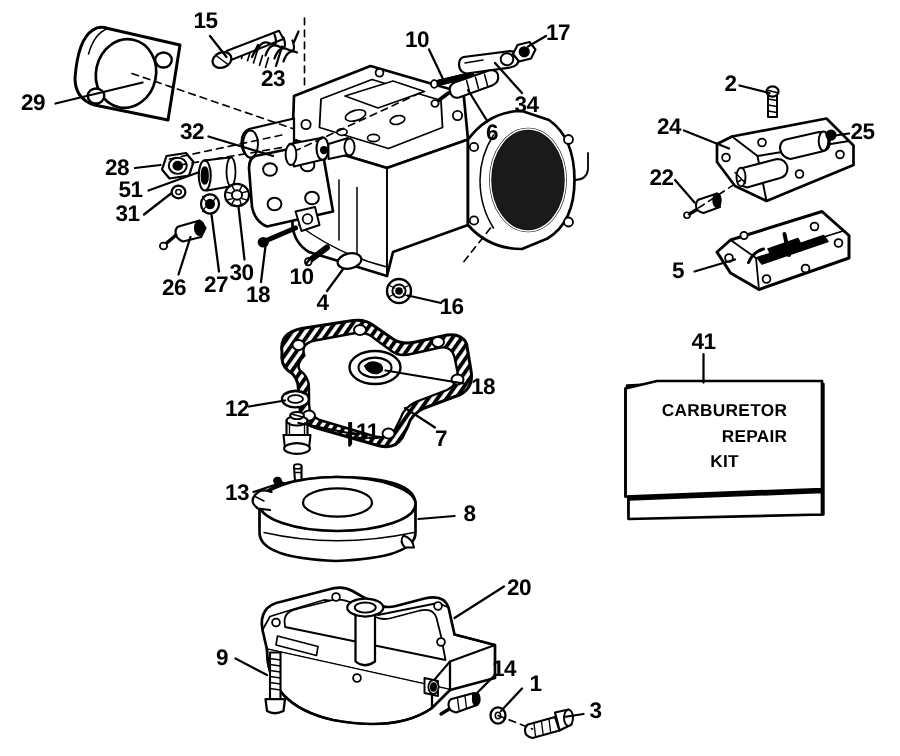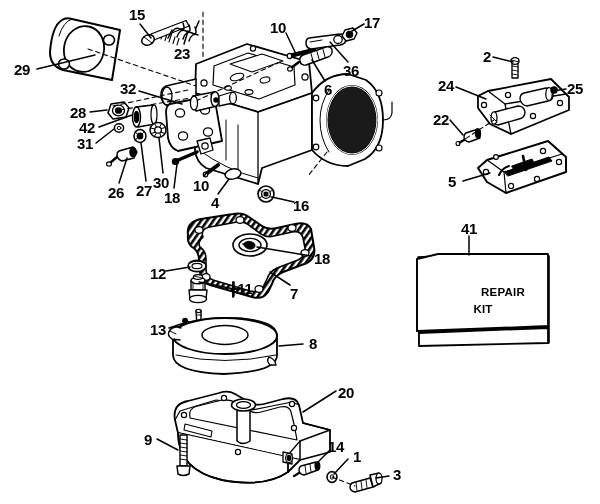--- a/index.html
+++ b/index.html
@@ -511,30 +511,30 @@
       </g>
 
     </g>
   </svg>
 
   <div class="callout-num" style="left:22px;  top:69px;">29</div>
   <div class="callout-num" style="left:137px; top:14px;">15</div>
   <div class="callout-num" style="left:182px; top:53px;">23</div>
   <div class="callout-num" style="left:278px; top:27px;">10</div>
   <div class="callout-num" style="left:372px; top:22px;">17</div>
-  <div class="callout-num" style="left:351px; top:70px;">36</div>
+  <div class="callout-num" style="left:351px; top:70px;">34</div>
   <div class="callout-num" style="left:328px; top:89px;">6</div>
   <div class="callout-num" style="left:487px; top:56px;">2</div>
   <div class="callout-num" style="left:446px; top:85px;">24</div>
   <div class="callout-num" style="left:575px; top:88px;">25</div>
   <div class="callout-num" style="left:441px; top:119px;">22</div>
   <div class="callout-num" style="left:452px; top:181px;">5</div>
   <div class="callout-num" style="left:128px; top:88px;">32</div>
   <div class="callout-num" style="left:78px;  top:112px;">28</div>
-  <div class="callout-num" style="left:87px;  top:127px;">42</div>
+  <div class="callout-num" style="left:87px;  top:127px;">51</div>
   <div class="callout-num" style="left:85px;  top:143px;">31</div>
   <div class="callout-num" style="left:116px; top:192px;">26</div>
   <div class="callout-num" style="left:144px; top:190px;">27</div>
   <div class="callout-num" style="left:161px; top:182px;">30</div>
   <div class="callout-num" style="left:172px; top:197px;">18</div>
   <div class="callout-num" style="left:201px; top:185px;">10</div>
   <div class="callout-num" style="left:215px; top:202px;">4</div>
   <div class="callout-num" style="left:301px; top:205px;">16</div>
   <div class="callout-num" style="left:322px; top:258px;text-align:right;">18</div>
   <div class="callout-num" style="left:294px; top:293px;">7</div>
@@ -542,16 +542,17 @@
   <div class="callout-num" style="left:245px; top:288px;">11</div>
   <div class="callout-num" style="left:158px; top:329px;">13</div>
   <div class="callout-num" style="left:313px; top:343px;">8</div>
   <div class="callout-num" style="left:469px; top:228px;">41</div>
   <div class="callout-num" style="left:346px; top:392px;">20</div>
   <div class="callout-num" style="left:148px; top:439px;">9</div>
   <div class="callout-num" style="left:336px; top:446px;">14</div>
   <div class="callout-num" style="left:357px; top:456px;">1</div>
   <div class="callout-num" style="left:397px; top:474px;">3</div>
 
+  <div class="kit-text" style="left:483px; top:275px;">CARBURETOR</div>
   <div class="kit-text" style="left:483px; top:292px;margin-left:20px;">REPAIR</div>
   <div class="kit-text" style="left:483px; top:309px;">KIT</div>
 
 </div>
 
 </body></html>

